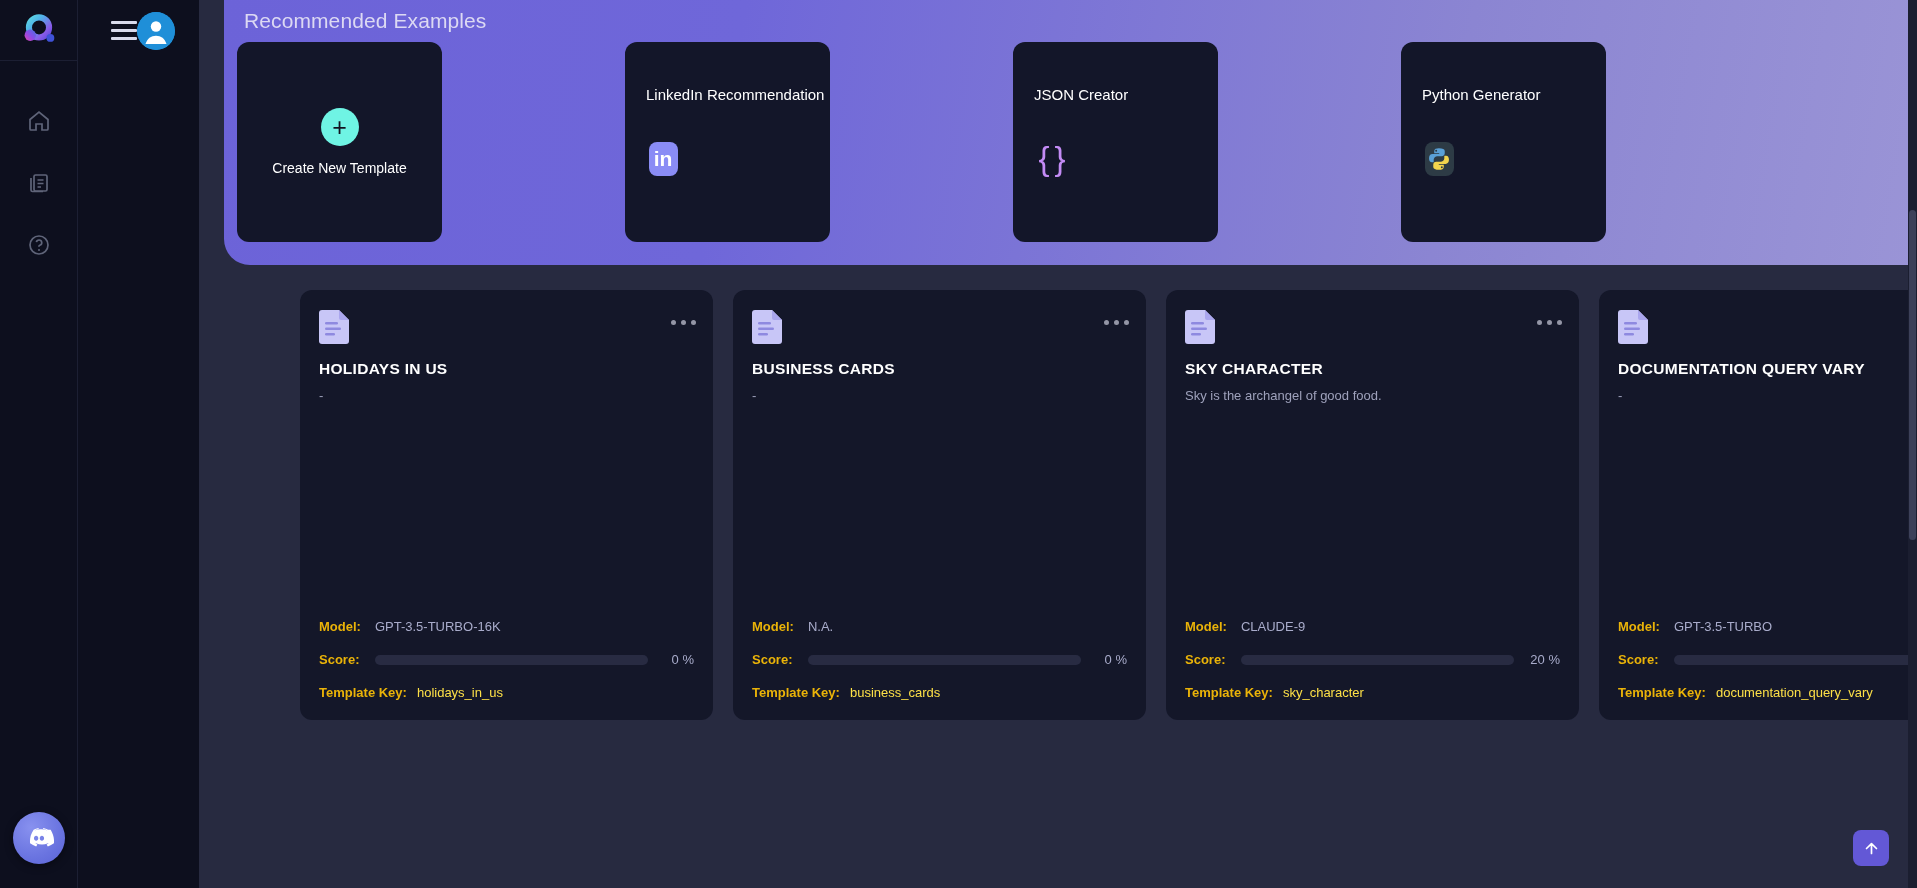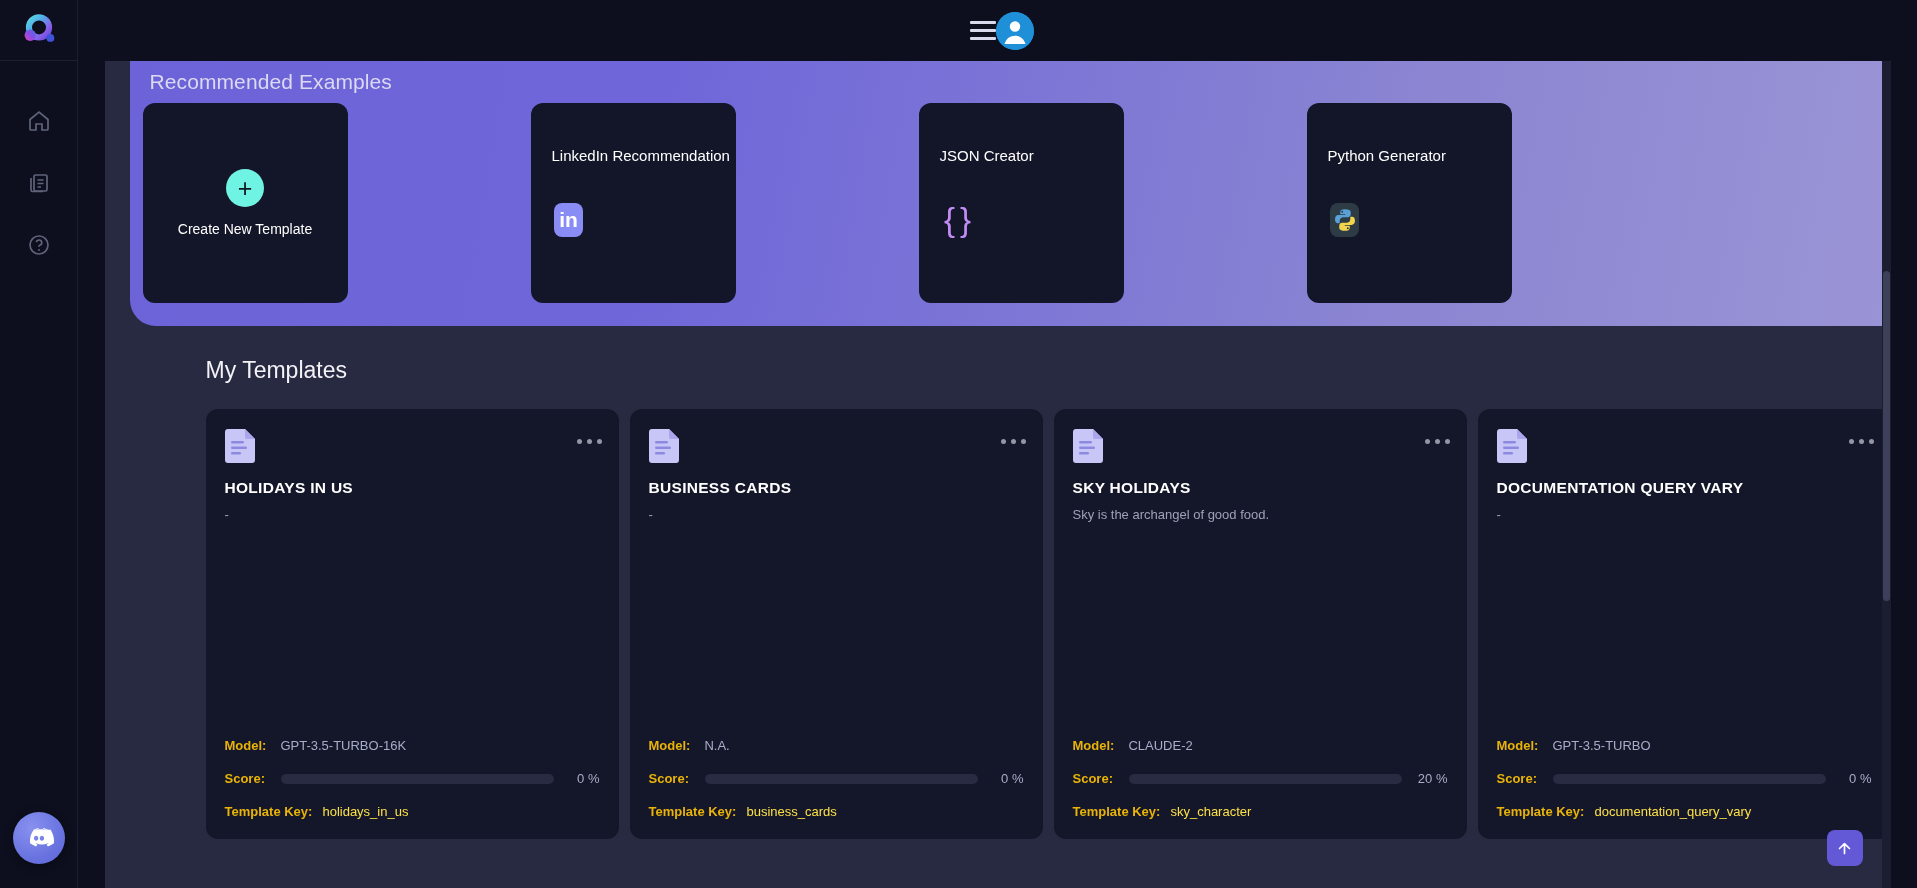--- a/index.html
+++ b/index.html
@@ -39,21 +39,21 @@
   .discord-btn {
     position: absolute; left: 13px; bottom: 24px;
     width: 52px; height: 52px; border-radius: 50%;
     background: radial-gradient(circle at 35% 30%, #8891ef 0%, #6a74e0 60%, #5a63d6 100%);
     display: flex; align-items: center; justify-content: center;
     cursor: pointer;
     box-shadow: 0 2px 8px rgba(0,0,0,.45);
   }
 
   
-  .rightcol { flex: 1 1 auto; display: flex; flex-direction: column; position: relative; min-width: 0; align-items: center; }
+  .rightcol { flex: 1 1 auto; display: flex; flex-direction: row; position: relative; min-width: 0; }
 
   .topbar {
     height: 61px; flex: 0 0 61px;
     background: #0d0f1e;
     display: flex; align-items: center; justify-content: space-between;
     padding: 0 24px 0 33px;
     position: relative; z-index: 4;
   }
   .hamburger { width: 26px; display: flex; flex-direction: column; gap: 5px; cursor: pointer; }
   .hamburger span { display:block; height: 3px; border-radius: 1px; background: #d9dbec; }
@@ -128,21 +128,21 @@
   .chip-term { background: linear-gradient(160deg,#3fc4e8 0%, #eef0ff 35%, #e6e9ff 100%); color: #7a5ae0; font-size: 17px; }
   .chip-py { background: #2d3b45; color: #fff; font-size: 20px; }
 
   
   .mt-title {
     margin: 31px 0 0 101px;
     font-size: 23px; color: #f2f2f7; font-weight: 400;
   }
   .cards-grid {
     margin: 25px 0 0 101px;
-    display: flex; gap: 11px; border-radius: 8px;
+    display: flex; gap: 20px; border-radius: 8px;
   }
   .tcard {
     width: 413px; height: 430px;
     background: #141729;
     border-radius: 12px;
     position: relative;
     cursor: pointer;
     flex: 0 0 413px;
   }
   .tcard-doc {
@@ -302,21 +302,20 @@
                   <path d="M11.9 2c-2.4 0-4.3.6-4.3 2.6v2.1h4.6v.7H5.9c-1.8 0-3.1 1.4-3.1 3.8 0 2.3.9 3.8 2.7 3.8h1.6v-2.3c0-1.9 1.6-3.3 3.4-3.3h4.1c1.5 0 2.7-1.2 2.7-2.7V4.6C17.3 2.9 15.4 2 11.9 2Zm-2.5 1.4a.9.9 0 1 1 0 1.8.9.9 0 0 1 0-1.8Z" fill="#5aa0d6"></path>
                   <path d="M12.1 22c2.4 0 4.3-.6 4.3-2.6v-2.1h-4.6v-.7h6.3c1.8 0 3.1-1.4 3.1-3.8 0-2.3-.9-3.8-2.7-3.8h-1.6v2.3c0 1.9-1.6 3.3-3.4 3.3H9.4c-1.5 0-2.7 1.2-2.7 2.7v2.1C6.7 21.1 8.6 22 12.1 22Zm2.5-1.4a.9.9 0 1 1 0-1.8.9.9 0 0 1 0 1.8Z" fill="#f2d44d"></path>
                 </svg>
               </div>
             </div>
           </div>
 
         </div>
       </div>
 
-      <div class="mt-title">My Templates</div>
 
       <div class="cards-grid">
 
         <div class="tcard">
           <svg class="tcard-doc" viewBox="0 0 30 34">
             <path d="M3 0h17l10 10v21a3 3 0 0 1-3 3H3a3 3 0 0 1-3-3V3a3 3 0 0 1 3-3Z" fill="#c8c6f7"></path>
             <path d="M20 0l10 10h-8a2 2 0 0 1-2-2Z" fill="#aaa6ee"></path>
             <g fill="#8e89e0">
                 <rect x="6" y="12" width="13" height="2.6" rx="1.3"></rect>
                 <rect x="6" y="17.5" width="16" height="2.6" rx="1.3"></rect>
@@ -393,26 +392,26 @@
                 <rect x="6" y="12" width="13" height="2.6" rx="1.3"></rect>
                 <rect x="6" y="17.5" width="16" height="2.6" rx="1.3"></rect>
                 <rect x="6" y="23" width="10" height="2.6" rx="1.3"></rect>
               </g>
           </svg>
           <div class="tcard-dots">
             <i></i>
               <i></i>
               <i></i>
           </div>
-          <div class="tcard-name">SKY HOLIDAYS</div>
+          <div class="tcard-name">SKY CHARACTER</div>
           <div class="tcard-desc">Sky is the archangel of good food.</div>
           <div class="tcard-foot">
             <div class="foot-row">
               <span class="lbl"><span>Model</span>:</span>
-              <span class="val">CLAUDE-2</span>
+              <span class="val">CLAUDE-9</span>
             </div>
             <div class="foot-row">
               <span class="lbl"><span>Score</span>:</span>
               <span class="bar-wrap">
                 <span class="bar-fill" style="width:20%"></span>
               </span>
               <span class="pct">20 %</span>
             </div>
             <div class="foot-row">
               <span class="lbl"><span>Template Key</span>:</span>

